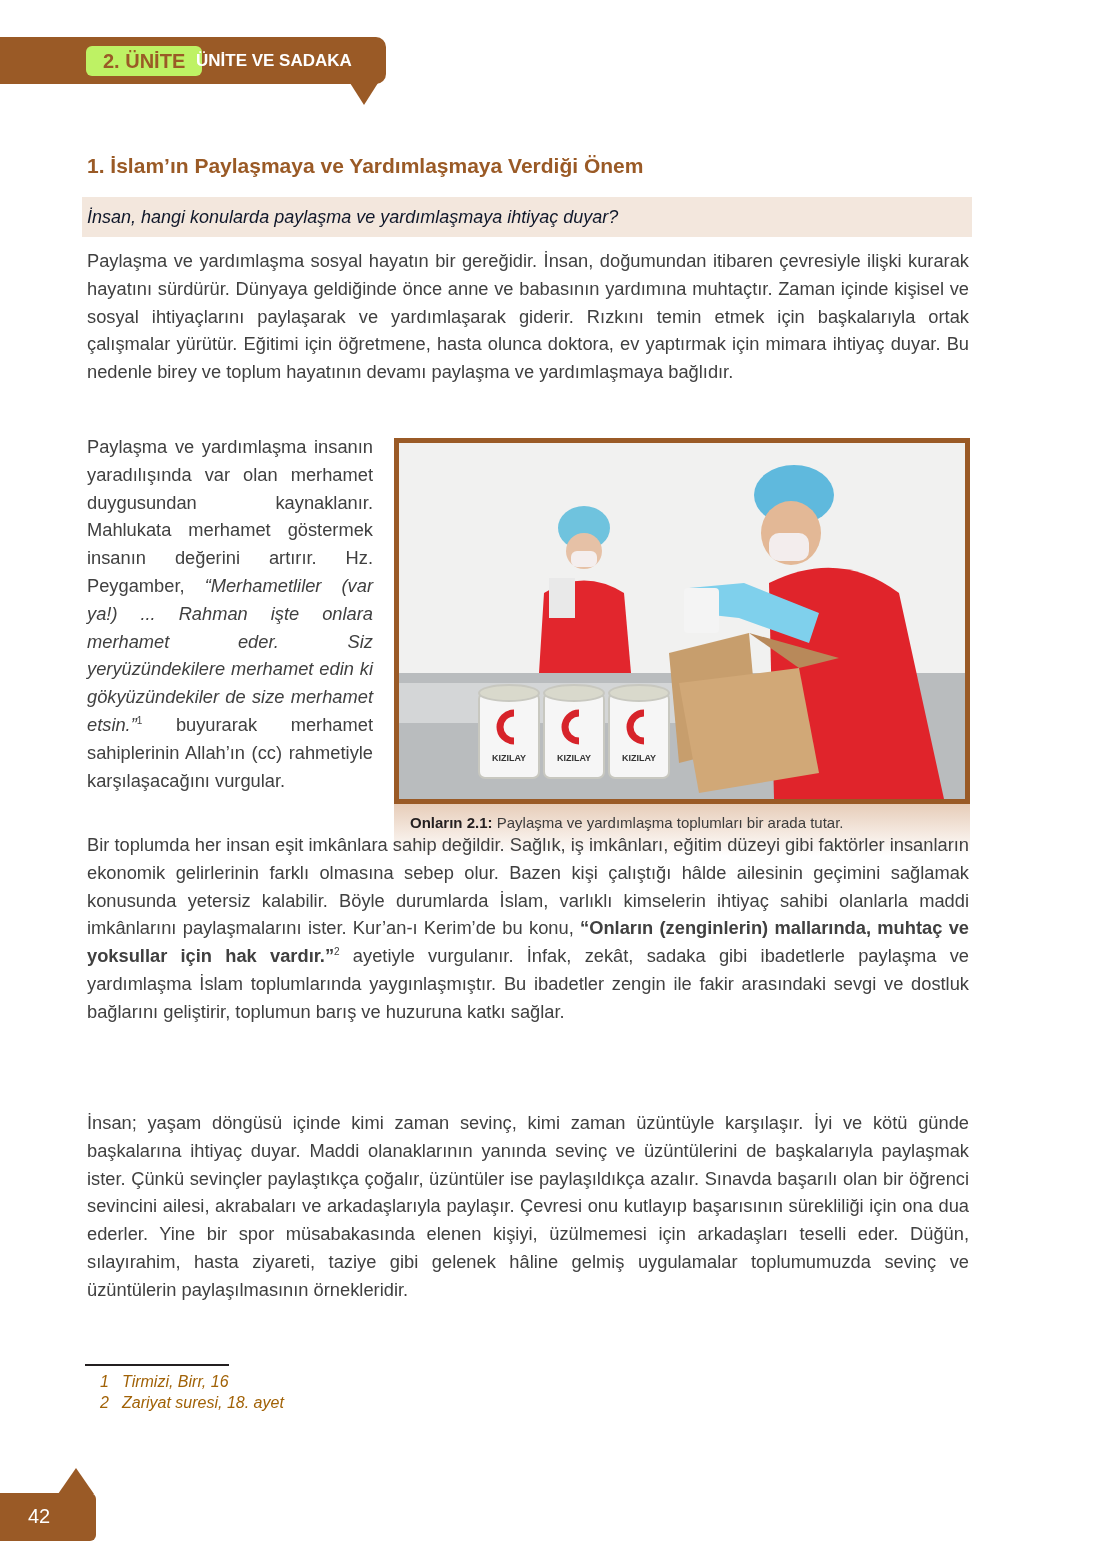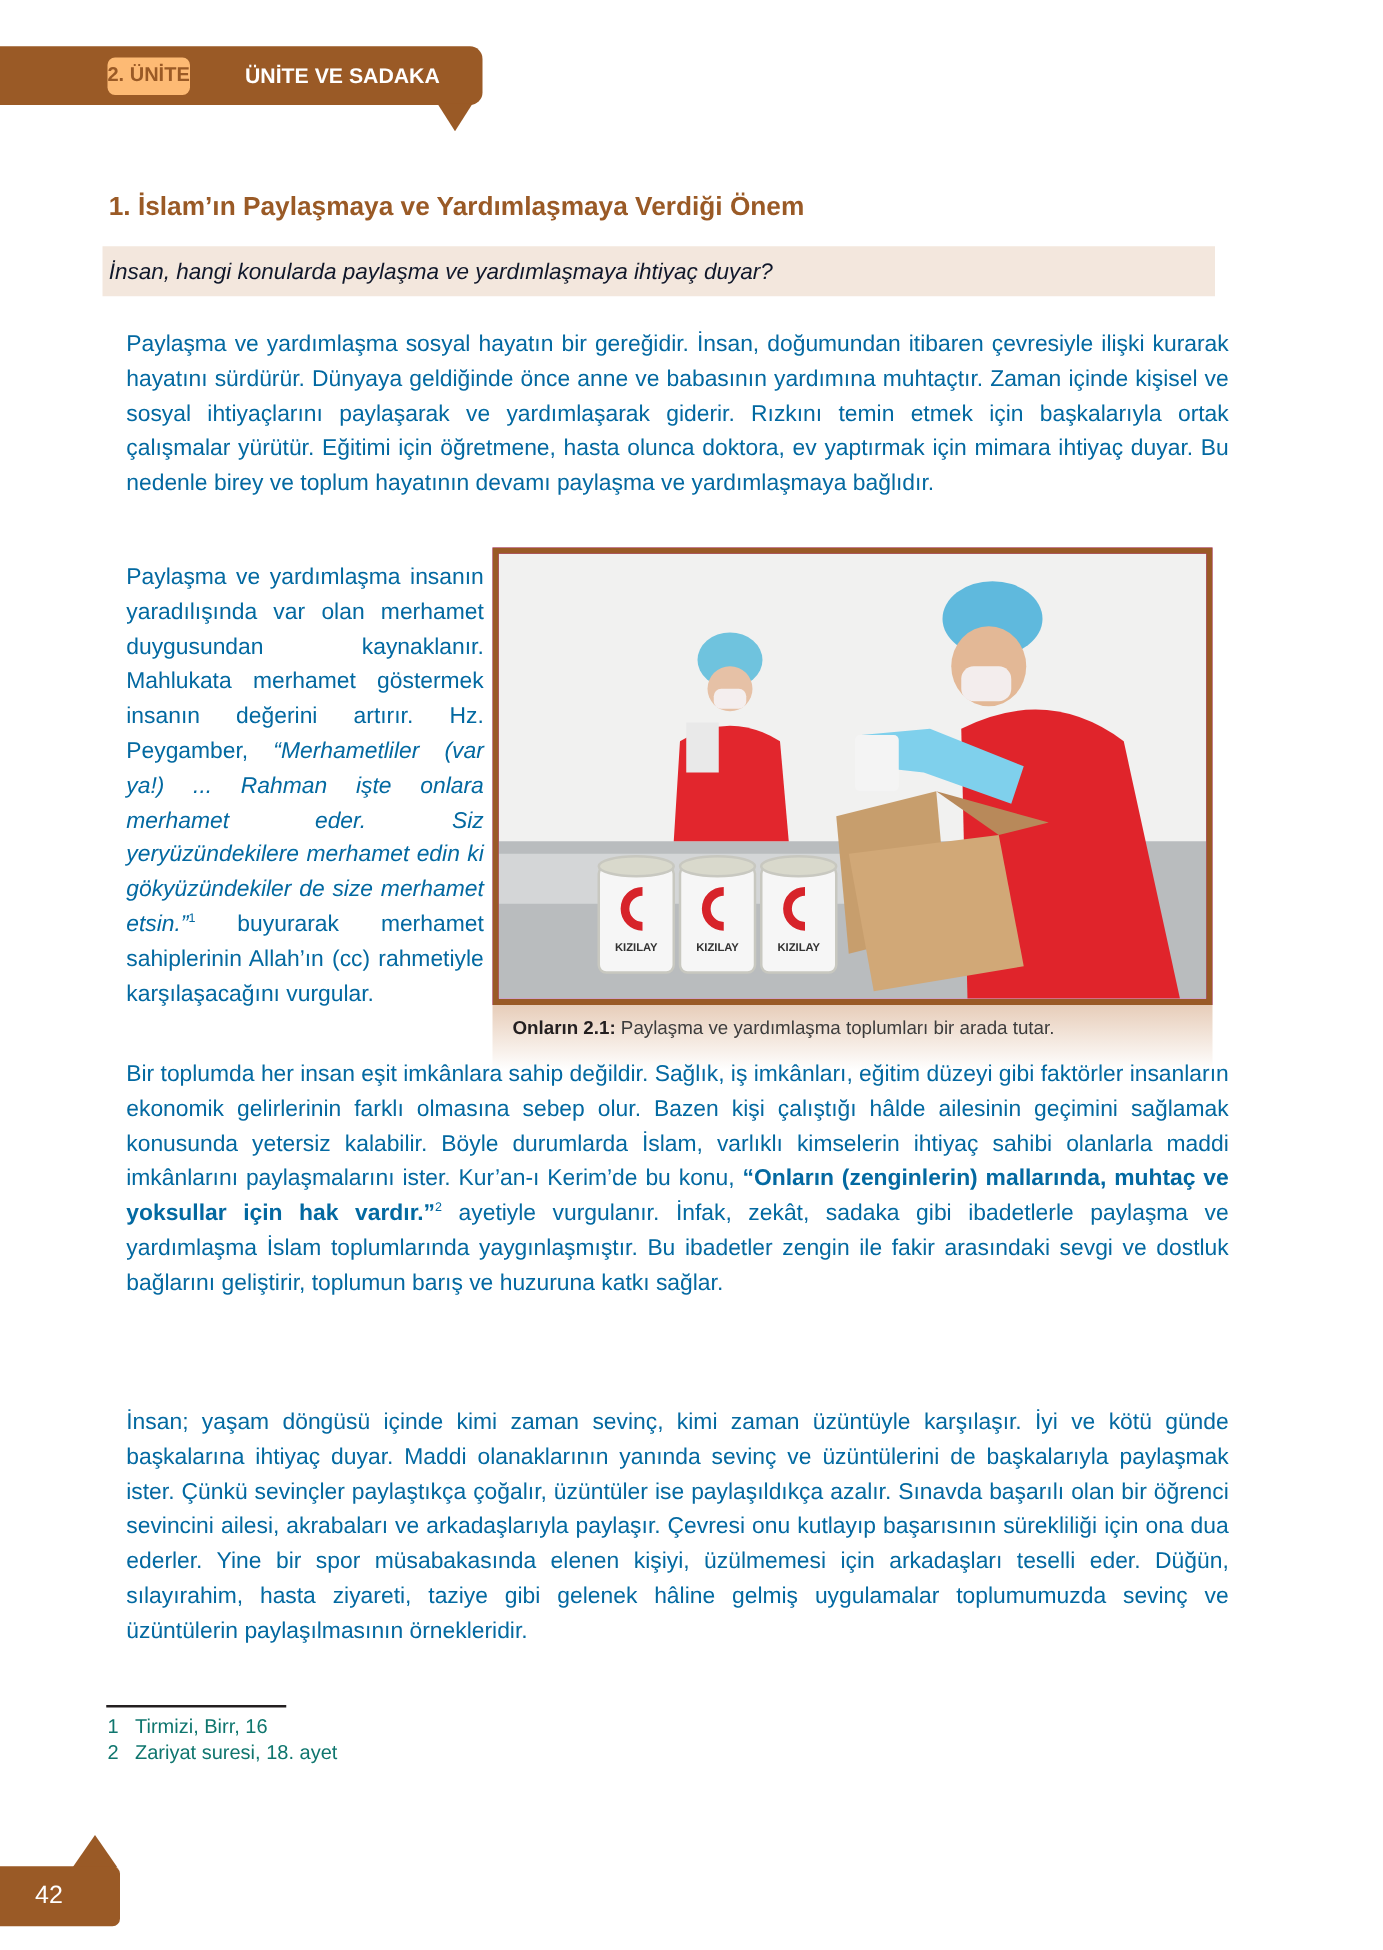--- a/index.html
+++ b/index.html
@@ -10,40 +10,40 @@
   .header-band {
     position: absolute; left: 0; top: 37px; width: 386px; height: 47px;
     background: #9a5a26; border-radius: 0 10px 10px 0;
   }
   .header-tail {
     position: absolute; left: 350px; top: 83px; width: 0; height: 0;
     border-left: 14px solid transparent; border-right: 14px solid transparent;
     border-top: 22px solid #9a5a26;
   }
   .unit-badge {
-    position: absolute; left: 86px; top: 46px; height: 30px; padding: 0 0;
-    background: #fdba74; color: #9a5a26; border-radius: 6px;
-    font-weight: bold; font-size: 16px; line-height: 30px;
+    position: absolute; left: 86px; top: 46px; height: 30px; padding: 0 17px;
+    background: #bef264; color: #9a5a26; border-radius: 6px;
+    font-weight: bold; font-size: 20px; line-height: 30px;
   }
   .unit-title {
     position: absolute; left: 196px; top: 46px; height: 30px; color: #ffffff;
     font-weight: bold; font-size: 17px; line-height: 30px;
   }
   .section-title {
     position: absolute; left: 87px; top: 154px; margin: 0;
     font-size: 21px; font-weight: bold; color: #9a5a26;
   }
   .question-box {
     position: absolute; left: 82px; top: 197px; width: 890px; height: 40px;
     background: #f3e7dd; box-sizing: border-box; padding-left: 5px;
     font-style: italic; font-size: 18px; line-height: 40px; color: #0f172a;
   }
   .para {
-    position: absolute; margin: 14px; font-size: 18.3px; line-height: 27.8px;
-    text-align: justify; color: #0369a1;
+    position: absolute; margin: 0; font-size: 18.3px; line-height: 27.8px;
+    text-align: justify; color: #404040;
   }
   .p1 { left: 87px; top: 247px; width: 882px; }
   .p2 { left: 87px; top: 433px; width: 286px; }
   .p3 { left: 87px; top: 831px; width: 882px; text-indent: 0; }
   .p4 { left: 87px; top: 1109px; width: 882px; }
   .it { font-style: italic; }
   .bd { font-weight: bold; }
   sup { font-size: 10px; vertical-align: super; line-height: 0; }
   .figure-frame {
     position: absolute; left: 394px; top: 438px; width: 576px; height: 366px;
@@ -54,21 +54,21 @@
     background: linear-gradient(#e7cdb9, #ffffff);
   }
   .figure-caption {
     position: absolute; left: 410px; top: 814px; font-size: 15px; color: #3c3c3c;
   }
   .figure-caption .cap-label { font-weight: bold; color: #231f20; }
   .footnote-rule {
     position: absolute; left: 85px; top: 1364px; width: 144px; height: 2px; background: #231f20;
   }
   .footnotes {
-    position: absolute; left: 86px; top: 1371px; font-size: 16px; line-height: 21px; color: #0f766e;
+    position: absolute; left: 100px; top: 1371px; font-size: 16px; line-height: 21px; color: #a16207; font-style: italic;
   }
   .fn-num { display: inline-block; width: 22px; }
   .page-tab {
     position: absolute; left: 0; top: 1493px; width: 96px; height: 48px;
     background: #9a5a26; border-radius: 0 6px 6px 0;
   }
   .page-tab-tip {
     position: absolute; left: 58px; top: 1468px; width: 0; height: 0;
     border-left: 18px solid transparent; border-right: 18px solid transparent;
     border-bottom: 26px solid #9a5a26;

